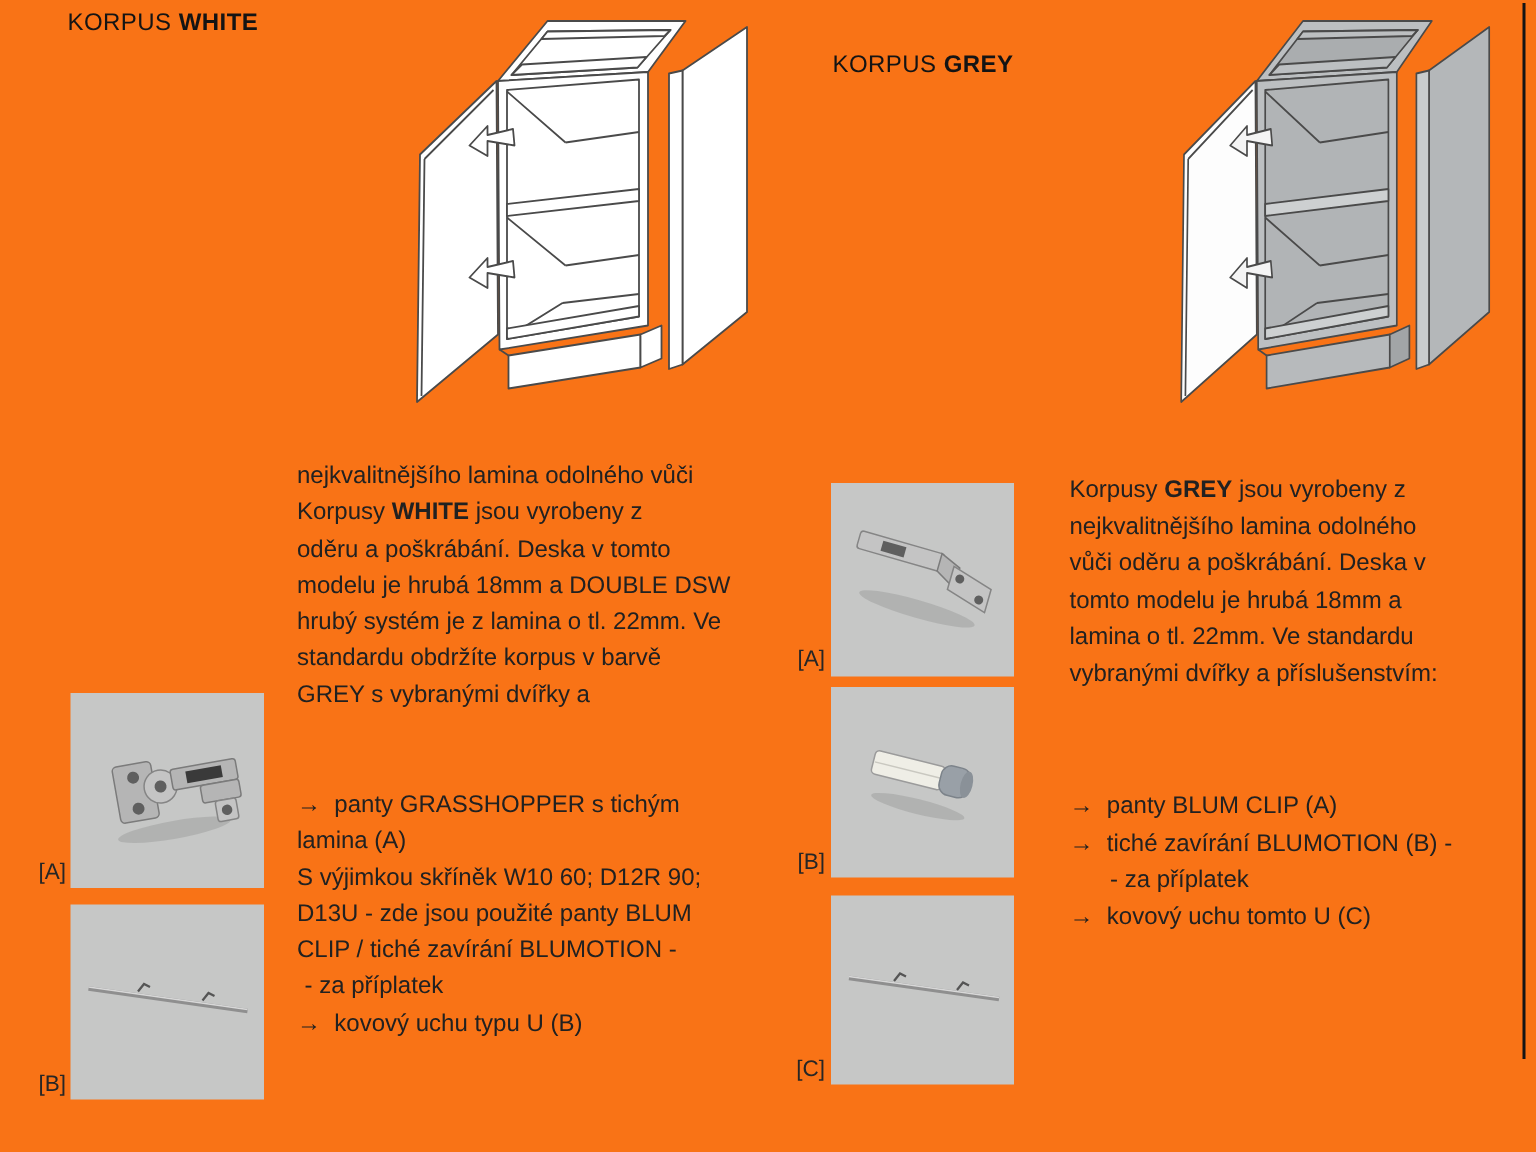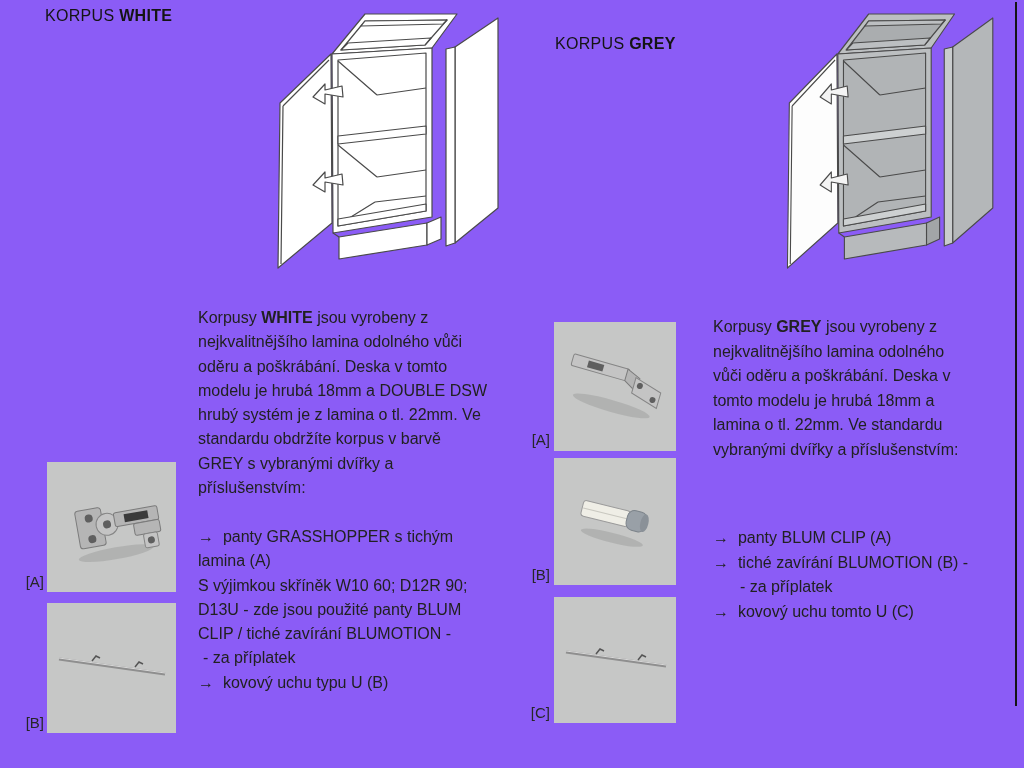--- a/index.html
+++ b/index.html
@@ -1,16 +1,16 @@
 <!DOCTYPE html>
 <html><head>
 <meta charset="utf-8">
 <style>
   html,body{margin:0;padding:0;background:#ffffff;}
-  .page{position:relative;width:1024px;height:768px;background:#8b5cf6;overflow:hidden;
+  .page{position:relative;width:1024px;height:768px;background:#f97316;overflow:hidden;
         font-family:"Liberation Sans",sans-serif;color:#222;}
   .abs{position:absolute;}
   .title{font-size:16px;font-weight:400;letter-spacing:.3px;color:#141414;white-space:pre;}
   .title b{font-weight:700;}
   .col{font-size:16px;color:#212121;}
   .lh-left{line-height:24.3px;}
   .lh-right{line-height:24.5px;}
   .tline{white-space:pre;}
   .ind1{padding-left:5px;}
   .ind2{padding-left:27px;}
@@ -77,28 +77,27 @@
       <path d="M78,228 L84,232"></path>
 
       <polygon class="f g-door" points="25,98 76,49 77,218 23,263"></polygon>
       <path d="M28,101 L74,55 M28,101 L26,259"></path>
 
       <polygon class="g-arrow" points="58,92 70,79 70,85 87,81 88,92 70,89 70,99"></polygon>
       <polygon class="g-arrow" points="58,180 70,167 70,173 87,169 88,180 70,177 70,187"></polygon>
     </svg>
 
     <div class="abs col lh-left" style="left:198px;top:306px;width:332px;">
+      <div class="tline">nejkvalitnějšího lamina odolného vůči</div>
       <div class="tline"><span>Korpusy </span><b>WHITE</b><span> jsou vyrobeny z</span></div>
-      <div class="tline">nejkvalitnějšího lamina odolného vůči</div>
       <div class="tline">oděru a poškrábání. Deska v tomto</div>
       <div class="tline">modelu je hrubá 18mm a DOUBLE DSW</div>
       <div class="tline">hrubý systém je z lamina o tl. 22mm. Ve</div>
       <div class="tline">standardu obdržíte korpus v barvě</div>
       <div class="tline">GREY s vybranými dvířky a</div>
-      <div class="tline">příslušenstvím:</div>
     </div>
 
     <div class="abs col lh-left" style="left:198px;top:525px;width:332px;">
       <div class="tline">→  panty GRASSHOPPER s tichým</div>
       <div class="tline">lamina (A)</div>
       <div class="tline">S výjimkou skříněk W10 60; D12R 90;</div>
       <div class="tline">D13U - zde jsou použité panty BLUM</div>
       <div class="tline">CLIP / tiché zavírání BLUMOTION -</div>
       <div class="tline ind1">- za příplatek</div>
       <div class="tline">→  kovový uchu typu U (B)</div>

